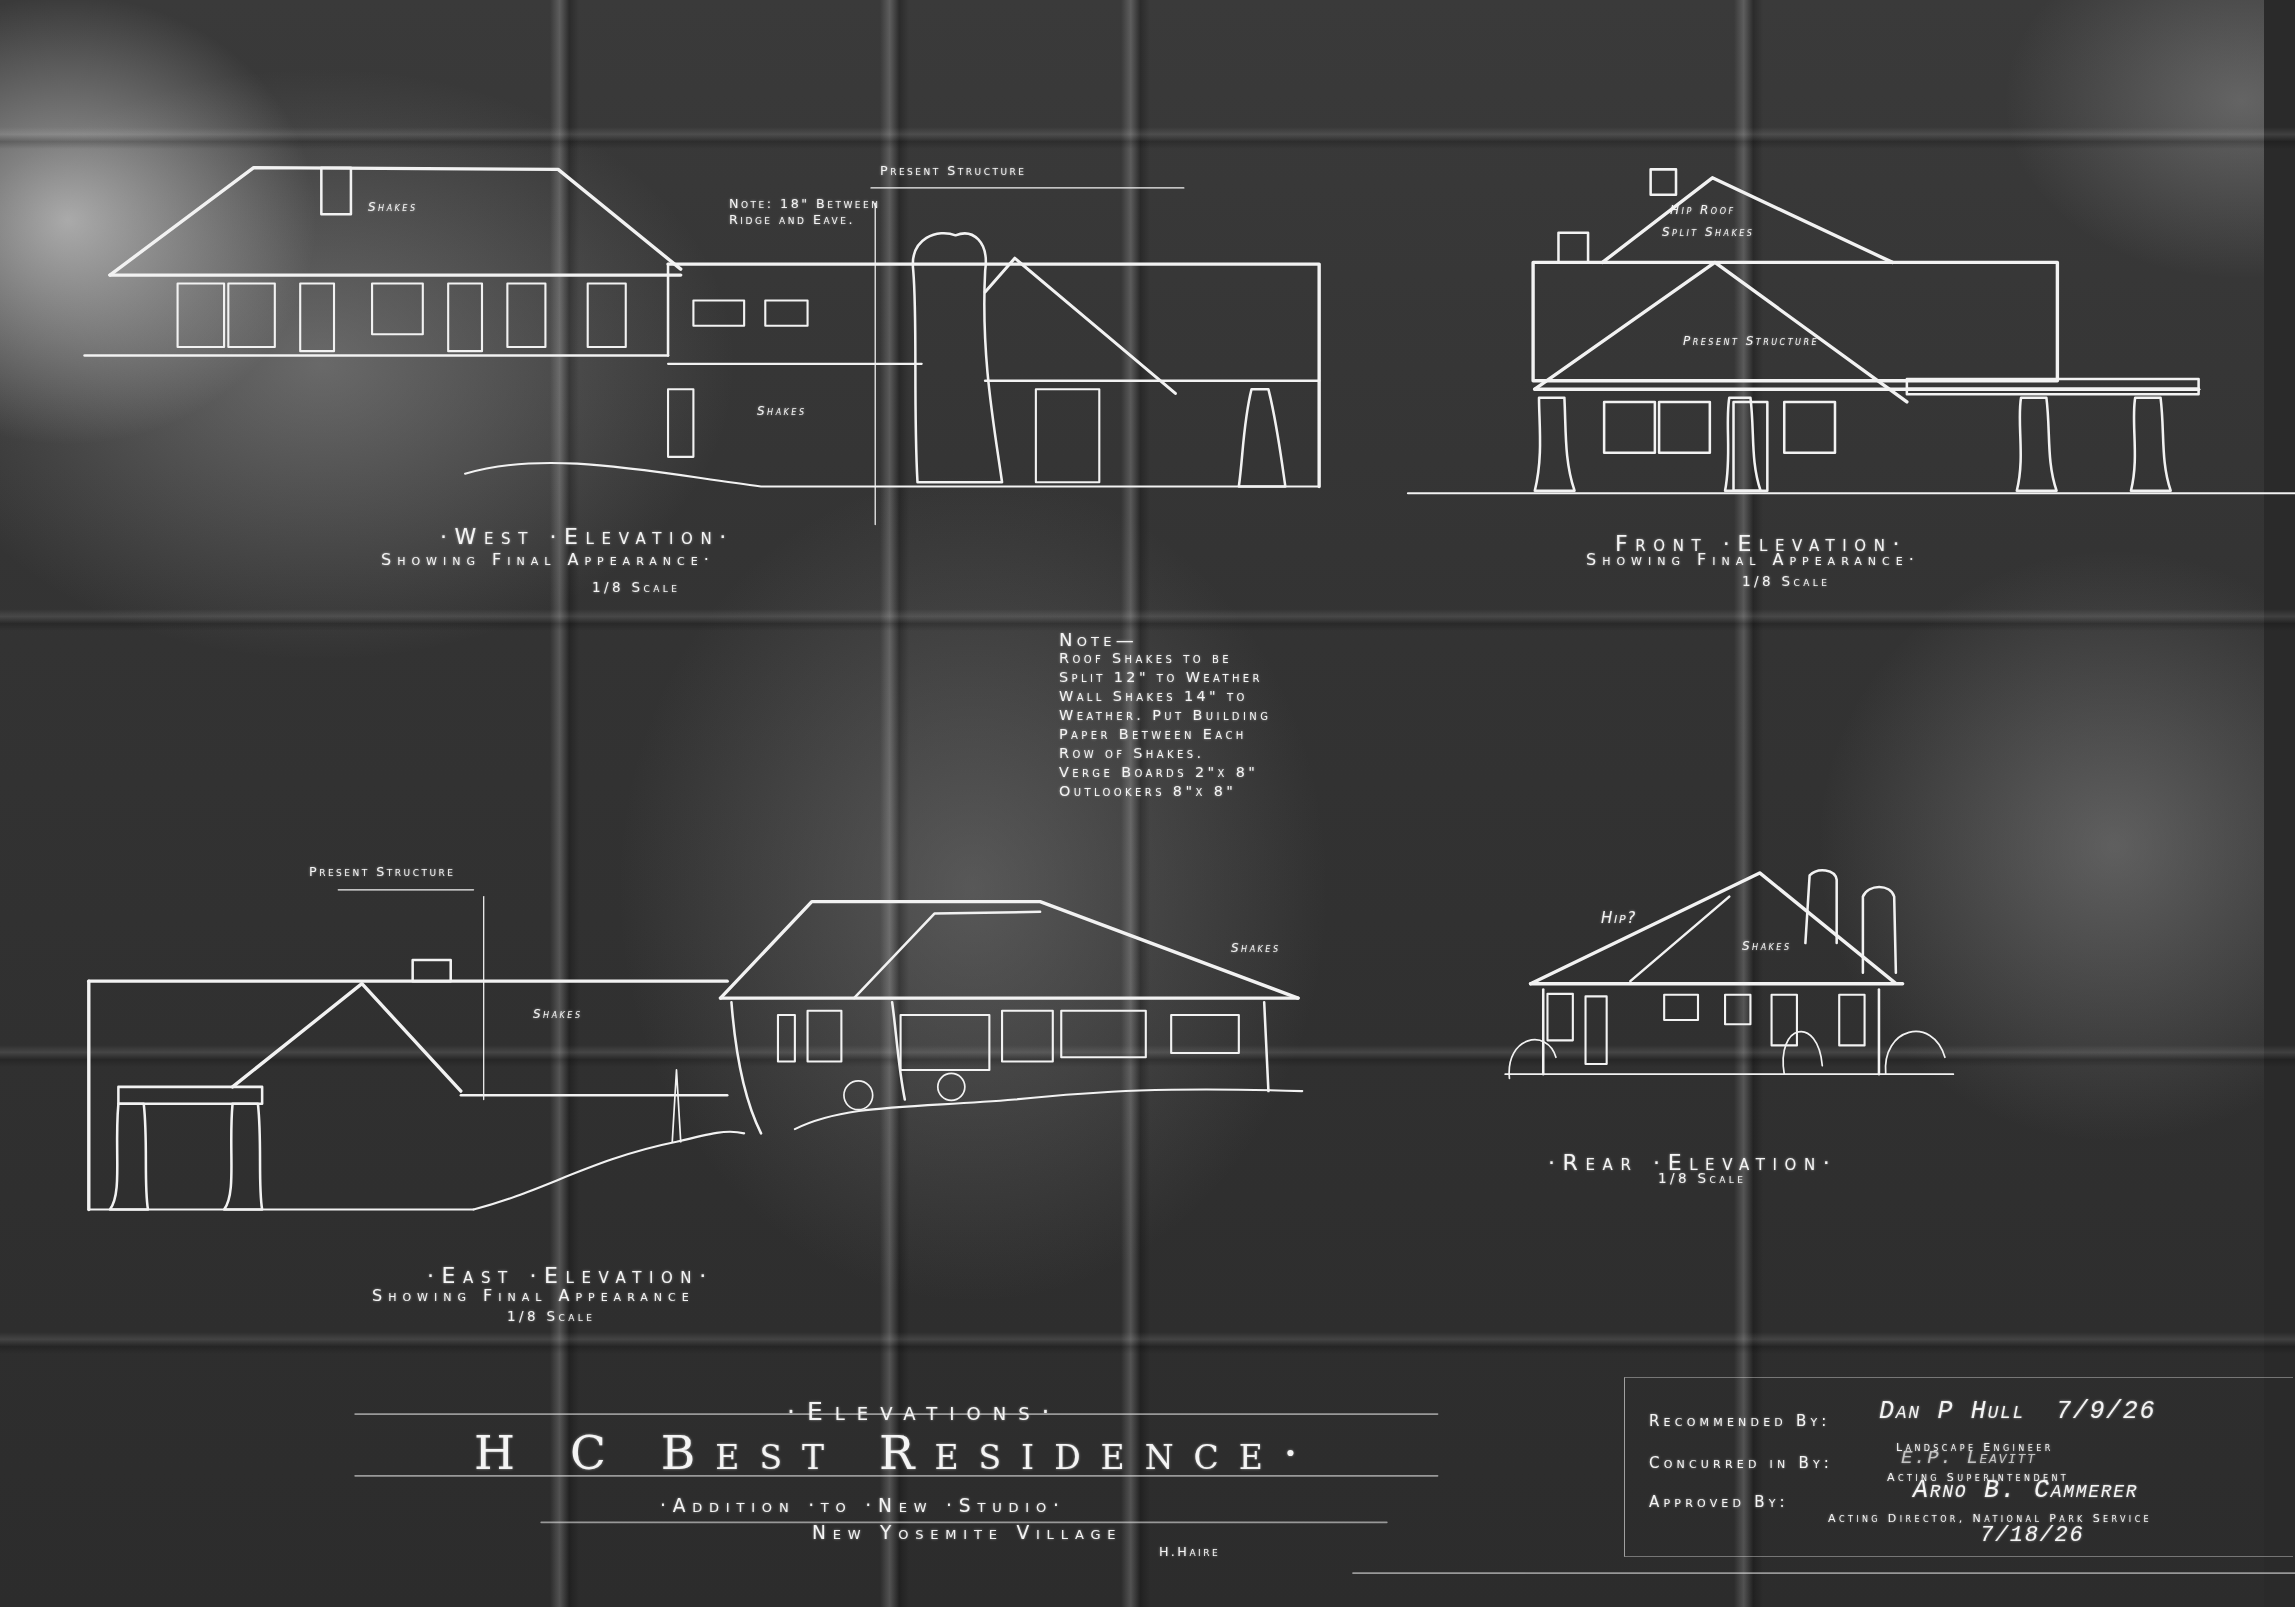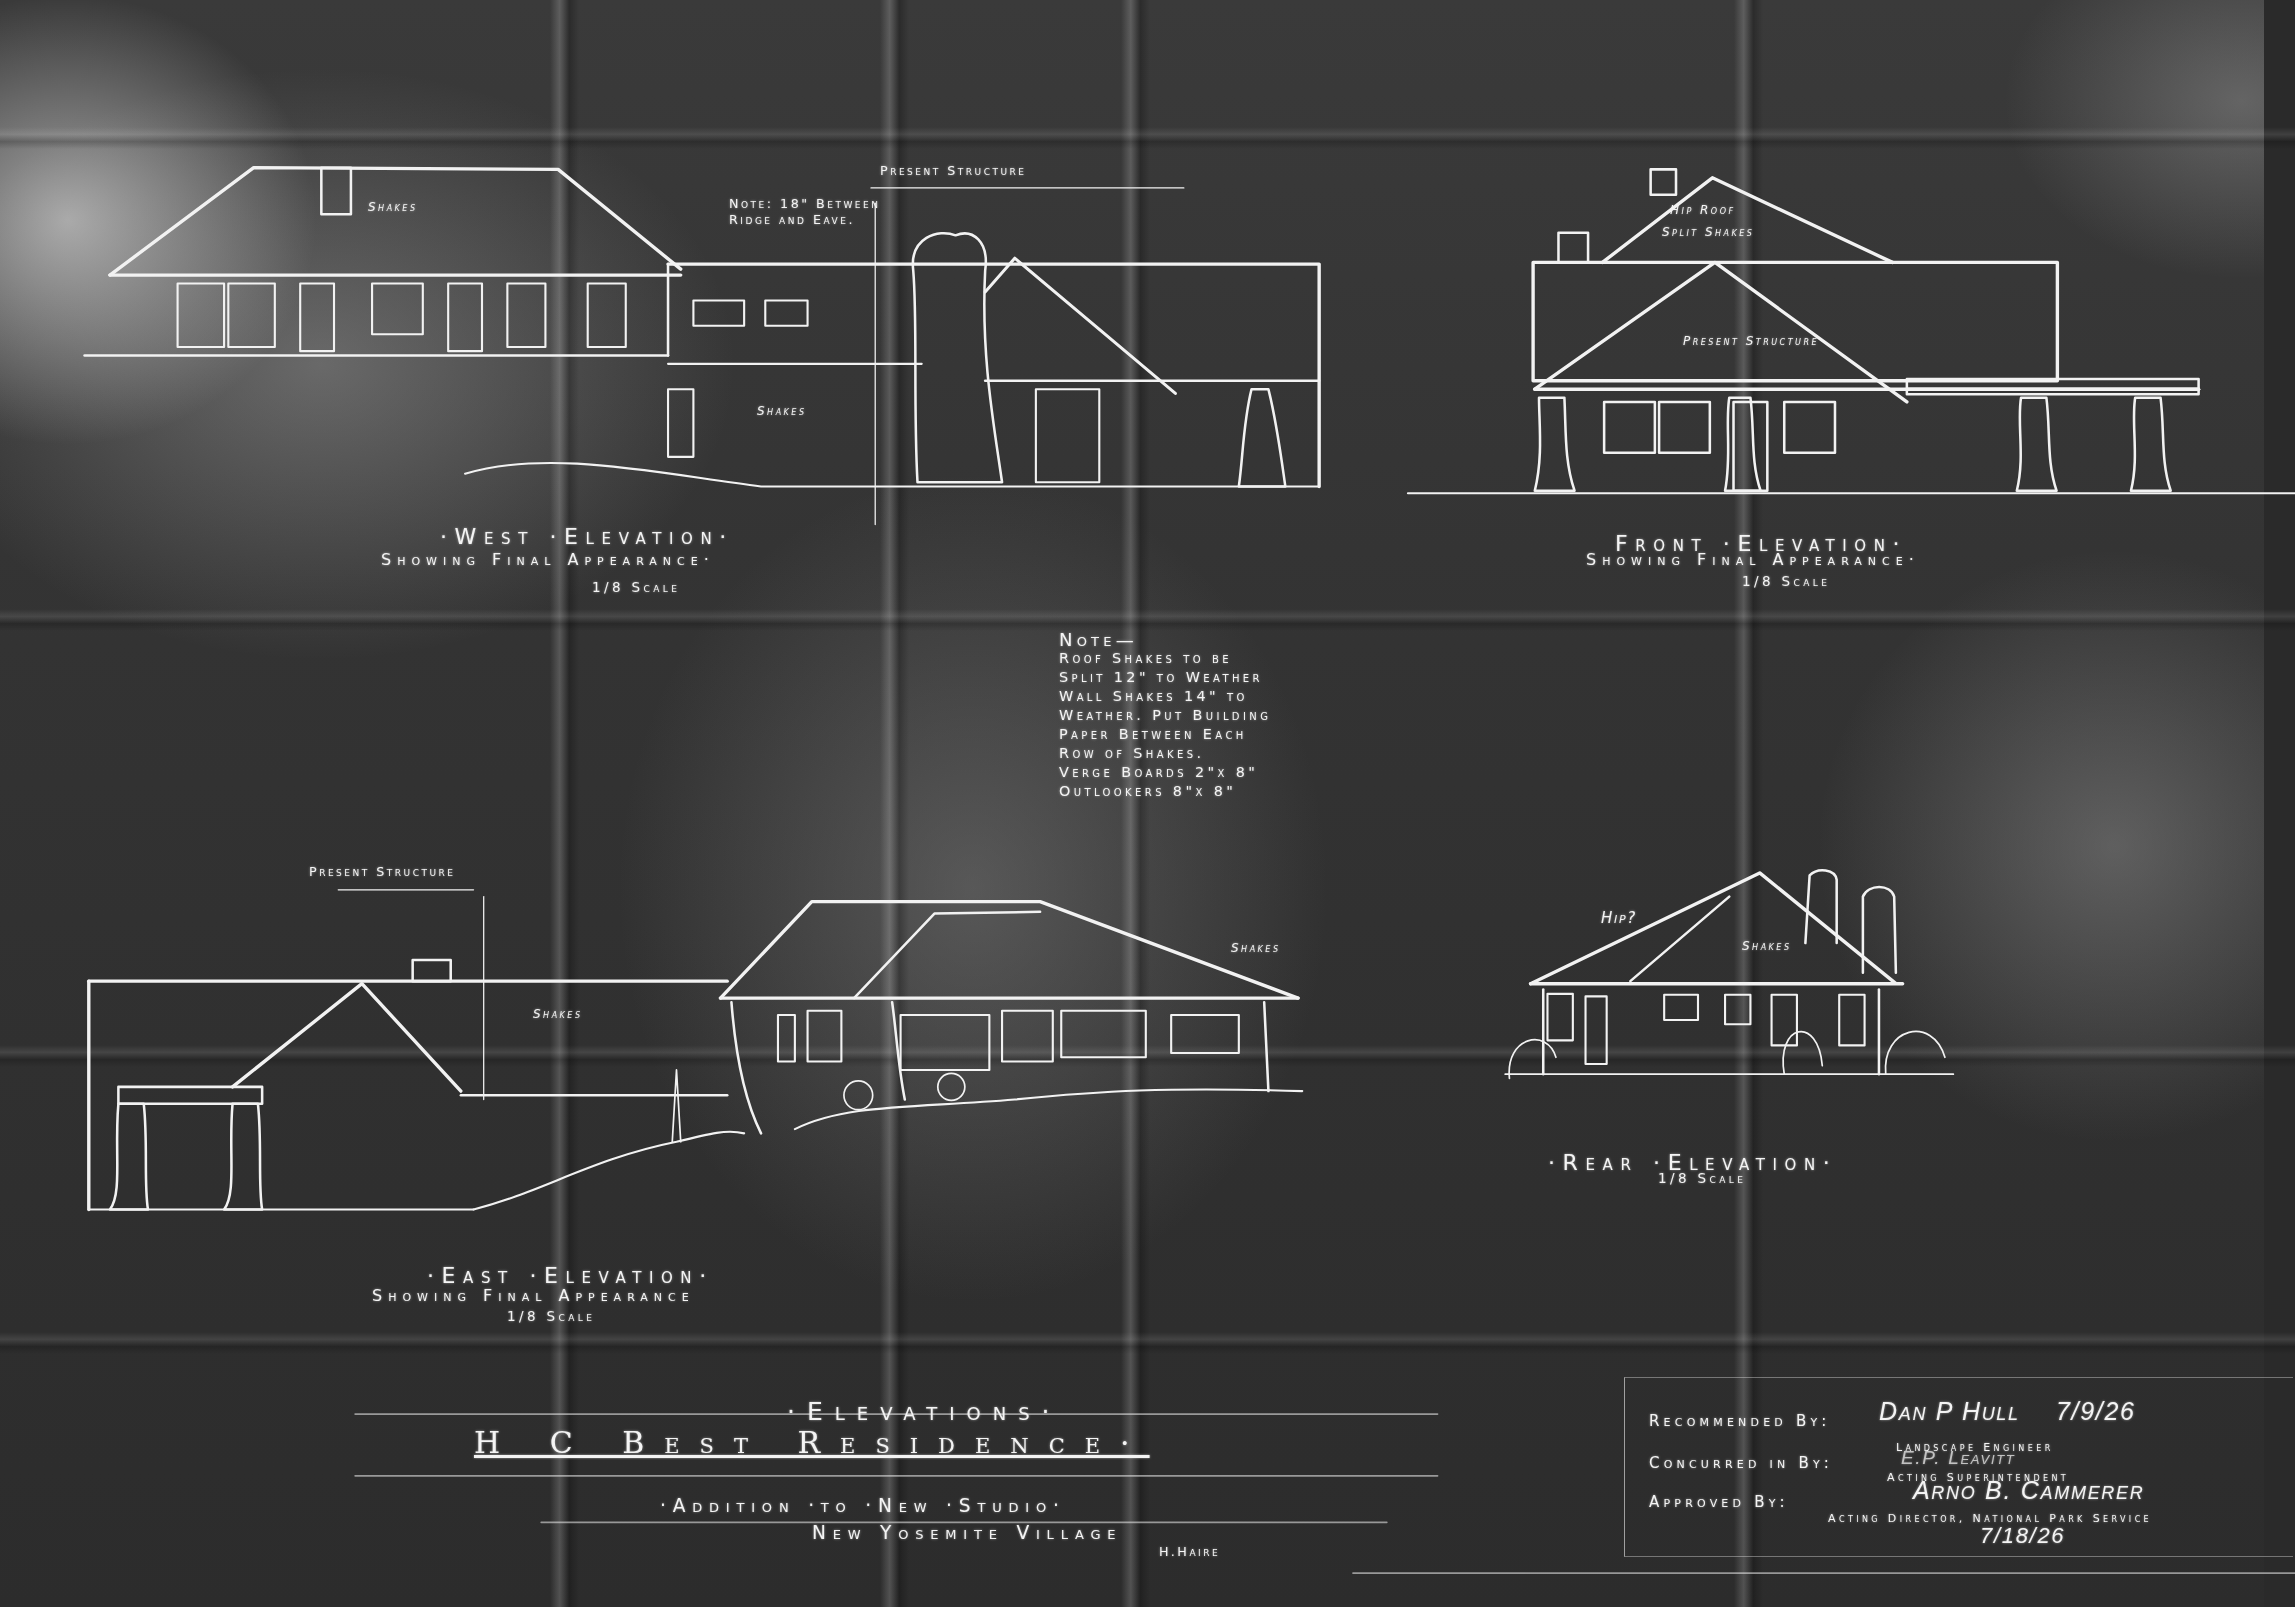--- a/index.html
+++ b/index.html
@@ -34,30 +34,30 @@
   .t-caption { font-size: 22px; letter-spacing: 7.6px; margin-top: 8px; }
   .t-sub { font-size: 16px; letter-spacing: 6px; }
   .t-scale { font-size: 13.5px; letter-spacing: 3.4px; }
   .t-small { font-size: 12.7px; letter-spacing: 2.5px; }
   .t-label { font-size: 12px; letter-spacing: 2.5px; font-style: italic; }
   .note-block { position: absolute; left: 1023px; top: 630px; margin-left: 36px; }
   .note-line { font-size: 14.4px; letter-spacing: 3.4px; line-height: 19px; display: block;
     color:#f4f4f4; text-shadow: 0 0 2.5px rgba(255,255,255,0.5); font-variant: small-caps; }
   .note-head { font-size: 18px; letter-spacing: 4.2px; }
   .t-elev { font-size: 25px; letter-spacing: 12px; }
-  .t-resid { font-size: 30px; letter-spacing: 20px; font-family: "DejaVu Serif", serif; font-weight: 300; text-decoration: underline; }
+  .t-resid { font-size: 47px; letter-spacing: 20px; font-family: "DejaVu Serif", serif; font-weight: 300; }
   .t-addn { font-size: 18.6px; letter-spacing: 6.8px; }
   .approval {
     position: absolute; left: 1624px; top: 1377px; width: 668px; height: 178px;
     border-left: 1.7px solid rgba(255,255,255,0.55);
     border-top: 1.7px solid rgba(255,255,255,0.35);
     border-bottom: 1.7px solid rgba(255,255,255,0.35);
   }
   .ap-row { position: absolute; left: 24px; font-size: 15px; letter-spacing: 4.2px; }
-  .sig { font-family: Liberation Sans, sans-serif; font-style: italic; font-size: 25px; letter-spacing: 1.7px; }
+  .sig { font-family: Liberation Mono, monospace; font-style: italic; font-size: 25px; letter-spacing: 1.7px; }
   .ap-title { font-size: 11px; letter-spacing: 3.4px; }
 </style>
 </head>
 <body>
 
 <div class="sheet">
 
   <div class="fold-v" style="left:550px"></div>
   <div class="fold-v" style="left:880px"></div>
   <div class="fold-v" style="left:1121px"></div>

